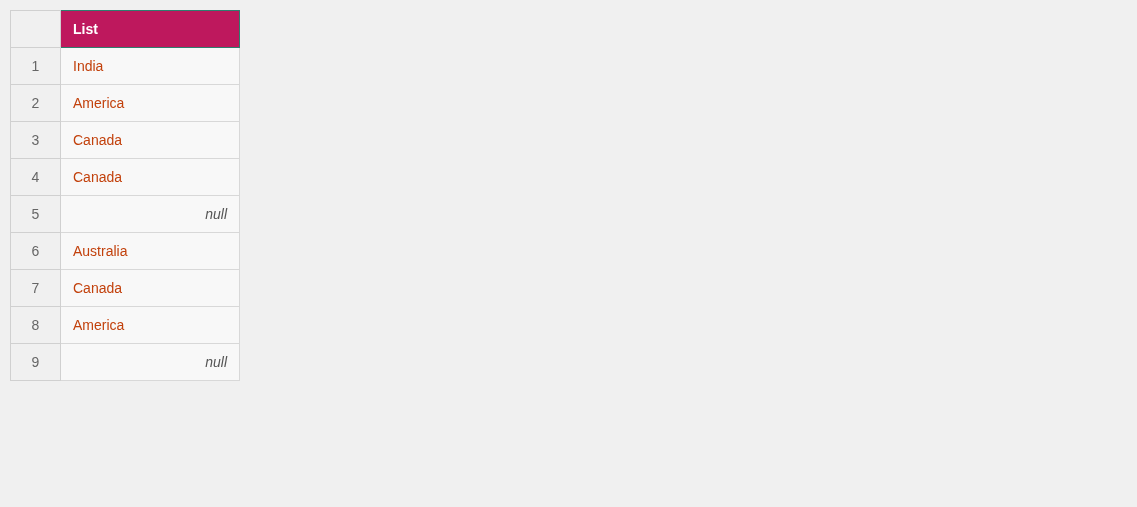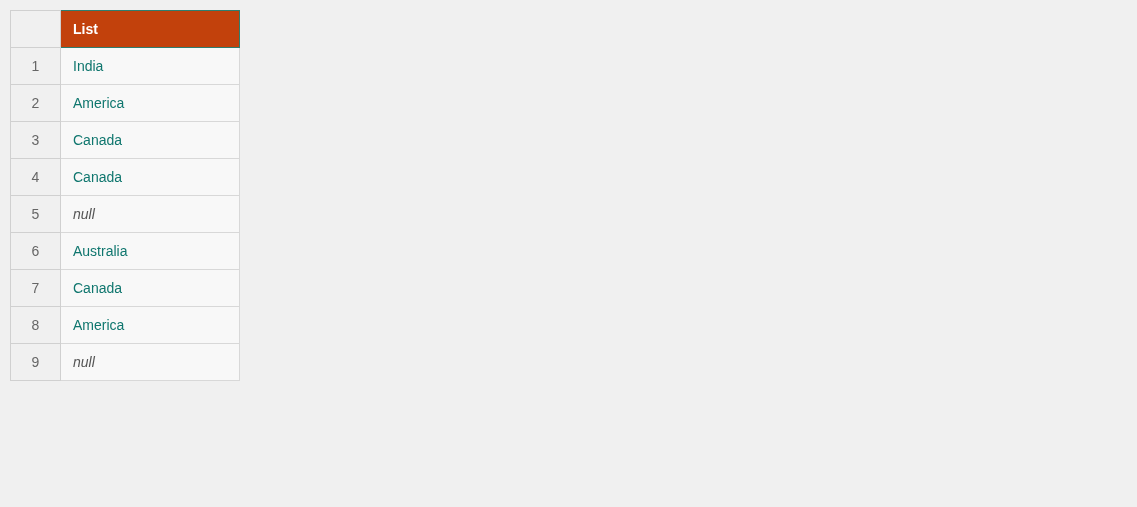--- a/index.html
+++ b/index.html
@@ -23,49 +23,50 @@
     .table-container {
       display: inline-block;
     }
 
     table {
       border-collapse: collapse;
       min-width: 230px;
     }
 
     thead tr th {
-      background-color: #c2410c;
+      background-color: #be185d;
       color: #ffffff;
       font-weight: bold;
       padding: 10px 12px;
       text-align: left;
     }
 
     thead tr th.row-num {
       background-color: #f0f0f0;
       width: 50px;
       border: 1px solid #d0d0d0;
     }
 
     tbody tr td {
       padding: 10px 12px;
       border: 1px solid #d8d8d8;
       background-color: #f8f8f8;
-      color: #0f766e;
+      color: #c2410c;
     }
 
     tbody tr td.row-num {
       text-align: center;
       color: #666;
       background-color: #f0f0f0;
       width: 50px;
       border: 1px solid #d0d0d0;
     }
 
     tbody tr td.null-val {
+      text-align: right;
       font-style: italic;
       color: #555;
     }
 
     tbody tr td.list-val {
       min-width: 155px;
     }
 
     thead tr th.list-header {
       border: 1px solid #2e7d6e;

